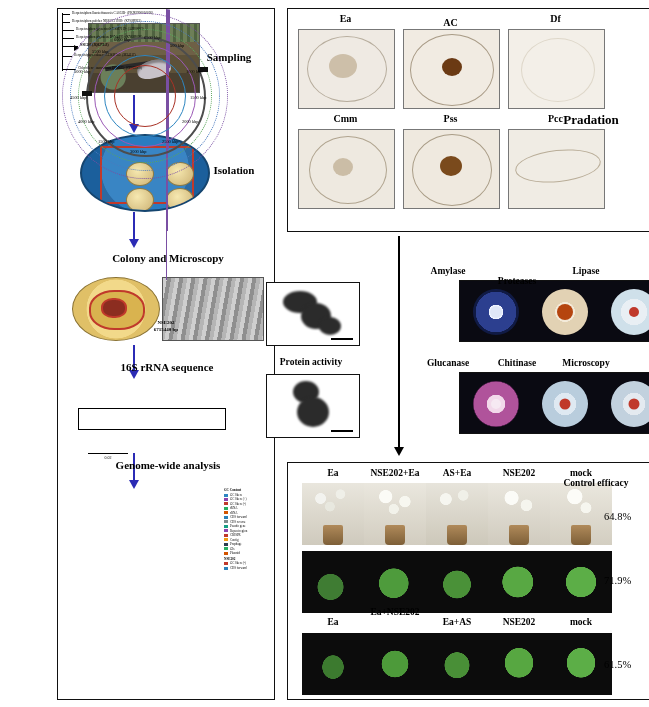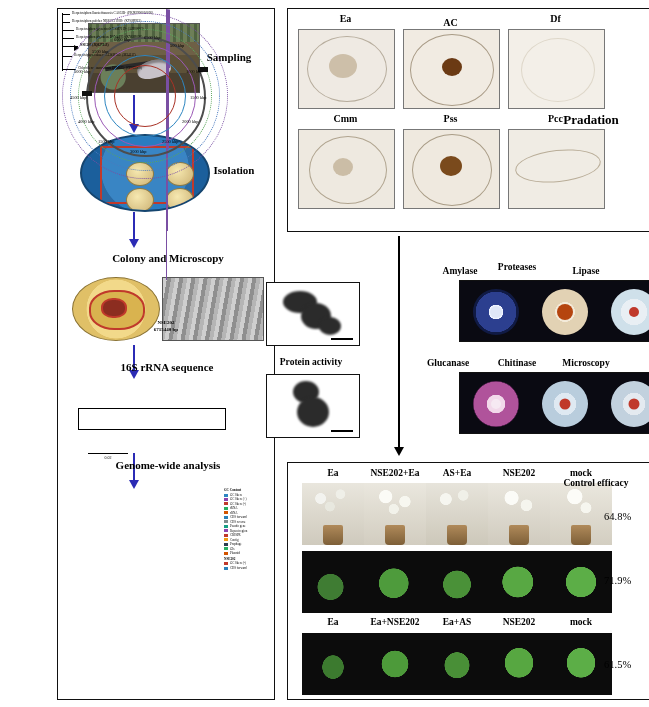--- a/index.html
+++ b/index.html
@@ -358,22 +358,22 @@
     </div>
     <div class="enzBlock" style="left:73px;top:3px;">
       <div class="plate" style="background:radial-gradient(circle,#f3ead9 0 30%,#e2d2b4 31% 70%,#c8b690 71% 100%);"></div>
       <div class="plate" style="width:16px;height:16px;background:#b5450f;border-radius:50%;"></div>
     </div>
     <div class="enzBlock" style="left:142px;top:3px;">
       <div class="plate" style="background:radial-gradient(circle,#e9eff4 0 40%,#cfe0ea 41% 72%,#9fb9c9 73% 100%);"></div>
       <div class="plate" style="width:10px;height:10px;background:#c0392b;border-radius:50%;"></div>
     </div>
   </div>
-  <div class="enzTitle" style="left:428px;top:266px;">Amylase</div>
-  <div class="enzTitle" style="left:485px;top:262px;">Proteases</div>
+  <div class="enzTitle" style="left:416px;top:266px;">Amylase</div>
+  <div class="enzTitle" style="left:485px;top:276px;">Proteases</div>
   <div class="enzTitle" style="left:554px;top:266px;">Lipase</div>
 
   <div class="panel" style="left:412px;top:372px;width:212px;height:62px;background:#0a0a12;border-color:#111;">
     <div class="enzBlock" style="left:4px;top:3px;">
       <div class="plate" style="background:radial-gradient(circle,#f2d9ea 0 28%,#b0539b 29% 68%,#6d2a63 69% 100%);"></div>
       <div class="plate" style="width:10px;height:10px;background:#f6e9f2;border-radius:50%;"></div>
     </div>
     <div class="enzBlock" style="left:73px;top:3px;">
       <div class="plate" style="background:radial-gradient(circle,#dfe9f2 0 34%,#b9cddd 35% 70%,#87a2b8 71% 100%);"></div>
       <div class="plate" style="width:11px;height:11px;background:#c0392b;border-radius:50%;"></div>
@@ -428,21 +428,21 @@
     </div>
     <div class="effCell" style="left:200px;top:88px;background:#0c0c0c;">
       <div class="stems" style="background:radial-gradient(circle at 48% 50%,#58a843 0 34%,transparent 35%);"></div>
     </div>
     <div class="effCell" style="left:262px;top:88px;background:#0c0c0c;">
       <div class="stems" style="background:radial-gradient(circle at 50% 50%,#5cae47 0 34%,transparent 35%);"></div>
     </div>
     <div class="eff" style="left:316px;top:112px;">71.9%</div>
 
     <div class="effTitle" style="left:14px;top:154px;">Ea</div>
-    <div class="effTitle" style="left:76px;top:154px;">Ea+NSE202</div>
+    <div class="effTitle" style="left:76px;top:144px;">Ea+NSE202</div>
     <div class="effTitle" style="left:138px;top:154px;">Ea+AS</div>
     <div class="effTitle" style="left:200px;top:154px;">NSE202</div>
     <div class="effTitle" style="left:262px;top:154px;">mock</div>
 
     <div class="effCell" style="left:14px;top:170px;height:62px;background:#0c0c0c;">
       <div class="stems" style="background:radial-gradient(ellipse at 50% 55%,#3c7a2f 0 24%,transparent 25%);"></div>
     </div>
     <div class="effCell" style="left:76px;top:170px;height:62px;background:#0c0c0c;">
       <div class="stems" style="background:radial-gradient(ellipse at 50% 50%,#4d9a3a 0 30%,transparent 31%);"></div>
     </div>

